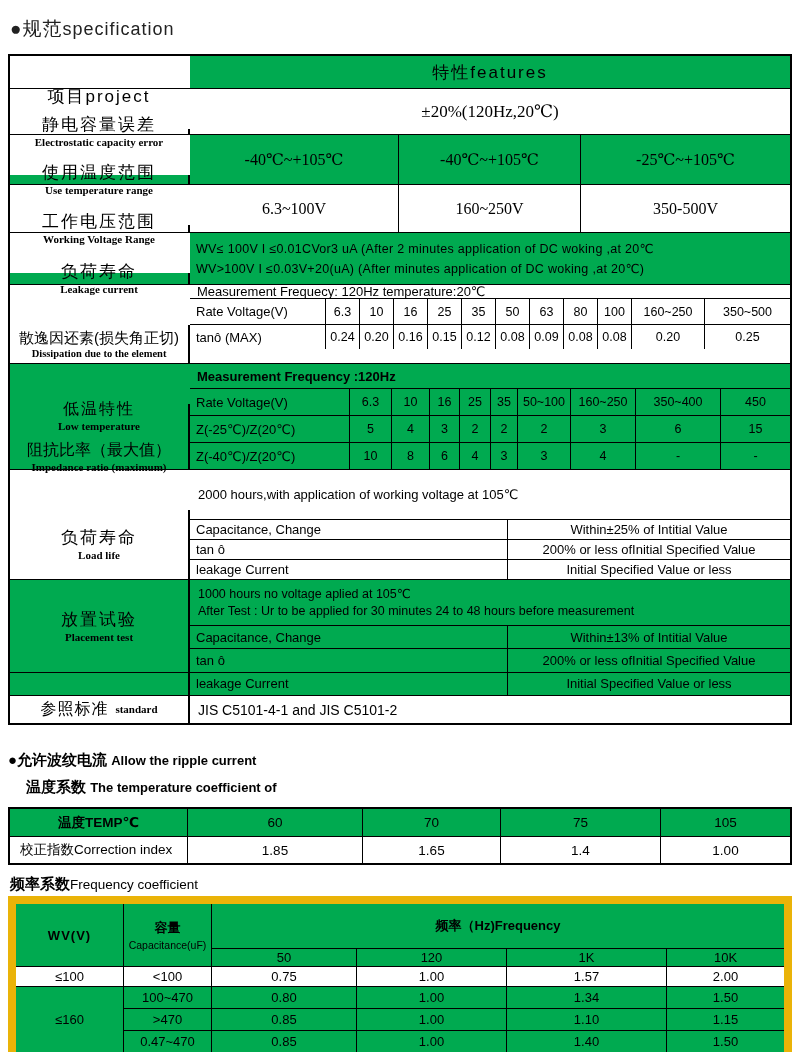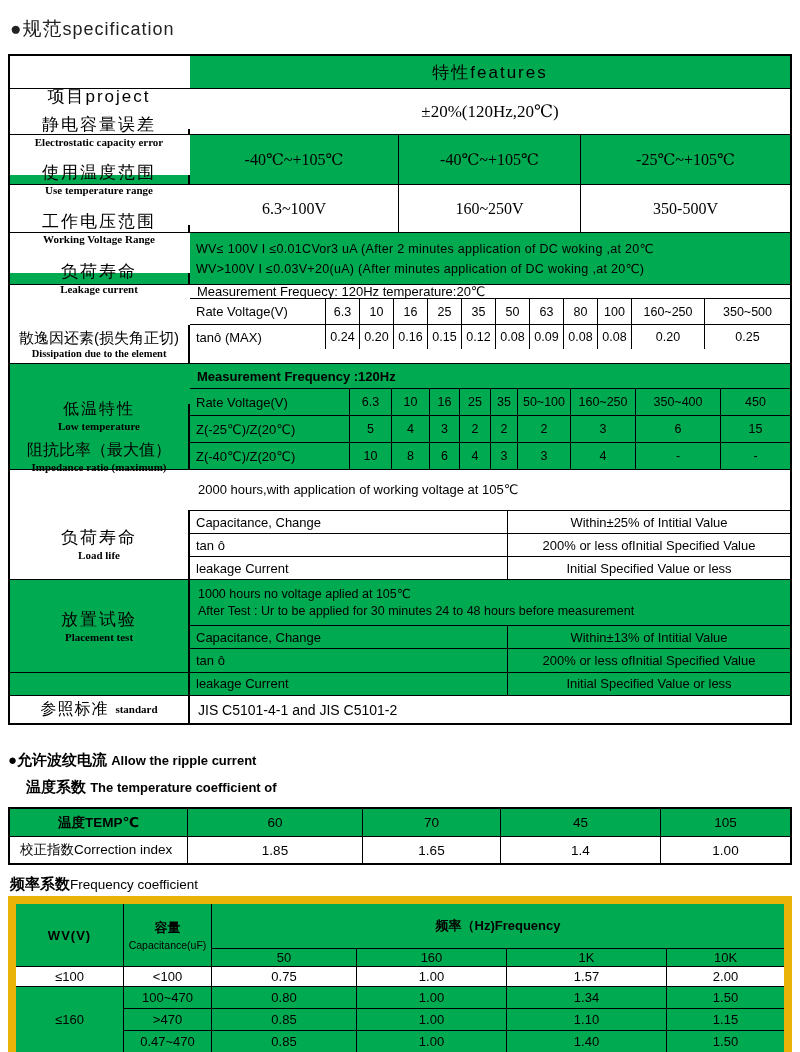--- a/index.html
+++ b/index.html
@@ -52,21 +52,21 @@
   .gr25{height:25px} .gr26{height:26px; flex:1}
   .gc { display:flex; align-items:center; justify-content:center; font-size:12.5px; }
   .gc + .gc { border-left:1px solid #000; }
   .glab { justify-content:flex-start; padding-left:6px; font-size:13px; }
   .dw0{width:135px;flex:0 0 135px}.dw{width:34px;flex:0 0 34px}.dw9{width:73px;flex:0 0 73px}.dwf{flex:1}
   .lw0{width:159px;flex:0 0 159px}
   .lw1{flex:0 0 42px}.lw2{flex:0 0 38px}.lw3{flex:0 0 30px}.lw4{flex:0 0 31px}.lw5{flex:0 0 27px}
   .lw6{flex:0 0 53px}.lw7{flex:0 0 65px}.lw8{flex:0 0 85px}.lwf{flex:1}
 
   .note2 { border-bottom:1px solid #000; display:flex; flex-direction:column; justify-content:center; padding-left:8px; font-size:13px; line-height:1.35; }
-  .n41{height:41px} .n46{height:46px; font-size:12.5px;}
+  .n41{height:50px} .n46{height:46px; font-size:12.5px;}
   .lrow { display:flex; height:22px; flex:1; }
   .lrow + .lrow { border-top:1px solid #000; }
   .li { width:318px; flex:0 0 318px; border-right:1px solid #000; display:flex; align-items:center; padding-left:6px; font-size:13px; }
   .lv { flex:1; display:flex; align-items:center; justify-content:center; font-size:13px; }
 
   .labcol { width:180px; flex:0 0 180px; border-right:2px solid #000; display:flex; flex-direction:column; }
   .labmain { flex:1; display:flex; flex-direction:column; align-items:center; justify-content:center; border-bottom:1px solid #000; }
   .labempty { height:22px; }
 
   .lab-std { width:180px; flex:0 0 180px; border-right:2px solid #000; display:flex; align-items:center; justify-content:center; gap:7px; }
@@ -330,21 +330,21 @@
 </div>
 <div class="sec-sub">
   <span>温度系数</span>
   <span class="en">The temperature coefficient of</span>
 </div>
 
 <div class="temp-tbl">
   <div class="bl0 bt0 gbg" style="font-weight:600">温度TEMP℃</div>
   <div class="bt0 gbg">60</div>
   <div class="bt0 gbg">70</div>
-  <div class="bt0 gbg">45</div>
+  <div class="bt0 gbg">75</div>
   <div class="bt0 gbg">105</div>
   <div class="bl0 tl">校正指数Correction index</div>
   <div>1.85</div>
   <div>1.65</div>
   <div>1.4</div>
   <div>1.00</div>
 </div>
 
 <div class="sec-head2">
   <span>频率系数</span><span class="en">Frequency coefficient</span>
@@ -352,21 +352,21 @@
 
 <div class="freq-tbl">
   <div class="fwv bl0 bt0 gbg">WV(V)</div>
   <div class="fcap bt0 gbg">
     <span class="t1">容量</span>
     <span class="t2">Capacitance(uF)</span>
   </div>
   <div class="ffreq bt0 gbg">频率（Hz)Frequency</div>
 
   <div class="gbg" style="grid-row:2;grid-column:3">50</div>
-  <div class="gbg" style="grid-row:2;grid-column:4">160</div>
+  <div class="gbg" style="grid-row:2;grid-column:4">120</div>
   <div class="gbg" style="grid-row:2;grid-column:5">1K</div>
   <div class="gbg" style="grid-row:2;grid-column:6">10K</div>
 
   <div class="bl0 fs" style="grid-row:3;grid-column:1">≤100</div>
   <div class="fs" style="grid-row:3;grid-column:2">&lt;100</div>
   <div class="fs" style="grid-row:3;grid-column:3">0.75</div>
   <div class="fs" style="grid-row:3;grid-column:4">1.00</div>
   <div class="fs" style="grid-row:3;grid-column:5">1.57</div>
   <div class="fs" style="grid-row:3;grid-column:6">2.00</div>
 

